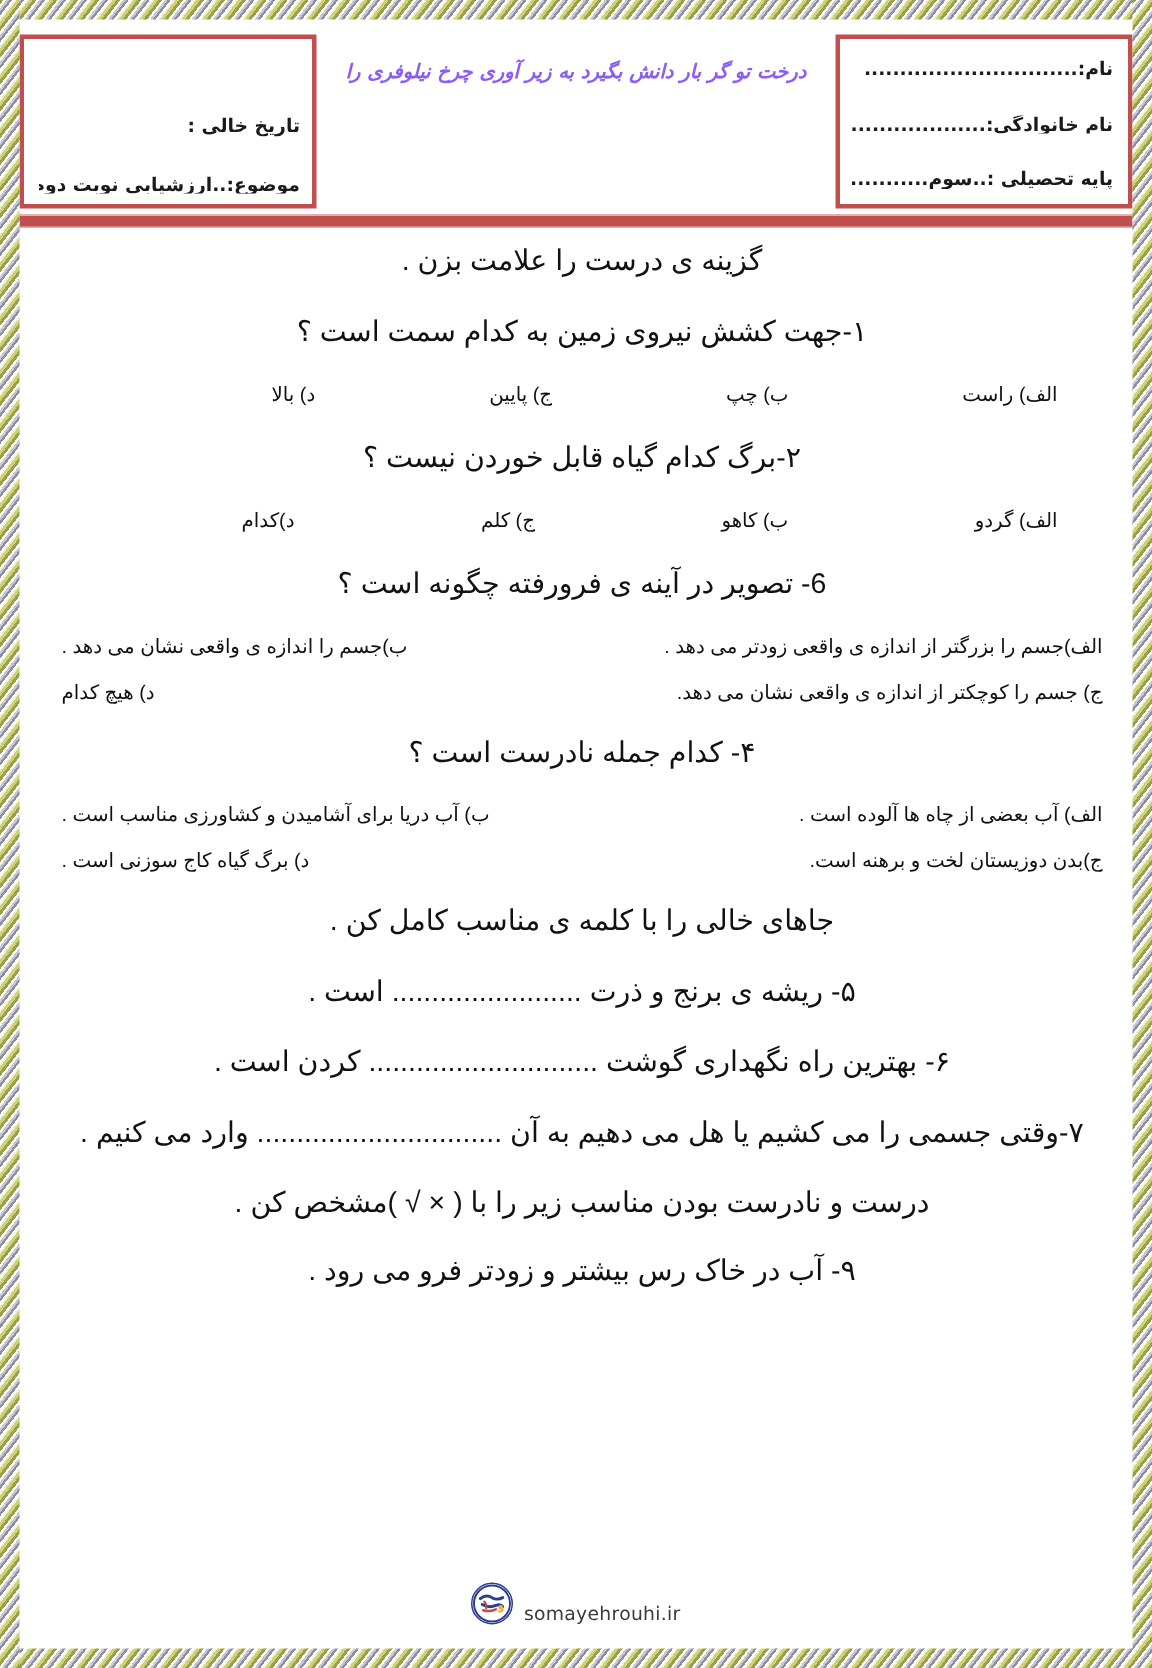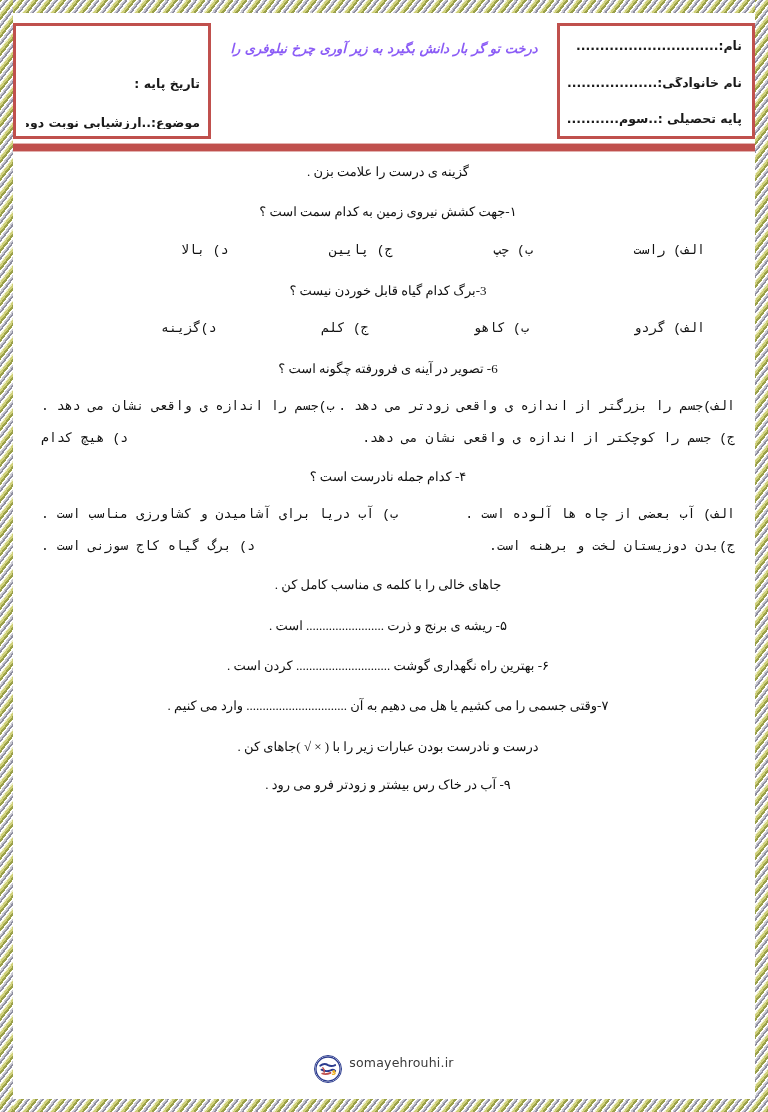--- a/index.html
+++ b/index.html
@@ -123,22 +123,22 @@
     position: absolute;
     top: 152px;
     left: 0;
     right: 0;
     bottom: 60px;
     direction: rtl;
     padding: 0 10px 0 18px;
     box-sizing: border-box;
   }
   .qline {
-    font-family: Liberation Serif, serif;
-    font-size: 13px;
+    font-family: Liberation Sans, sans-serif;
+    font-size: 19px;
     color: #111;
     direction: rtl;
     line-height: 1.1;
     white-space: nowrap;
   }
   .instruction {
     text-align: center;
     margin-bottom: 26px;
   }
   .instruction.tf { margin-top: 4px; margin-bottom: 24px; }
@@ -156,39 +156,39 @@
   }
   .options.q1 { padding: 0 40px 0 150px; }
   .options.q2 { padding: 0 40px 0 130px; }
   .options.long {
     justify-content: space-between;
     padding: 0 10px 0 10px;
     margin-bottom: 16px;
   }
   .options.long.second { margin-bottom: 24px; }
   .opt {
-    font-family: Liberation Mono, monospace;
+    font-family: Liberation Sans, sans-serif;
     font-size: 13.2px;
     color: #111;
     white-space: nowrap;
   }
   .fill {
     text-align: center;
     margin-bottom: 26px;
   }
 
   
   .footer {
     position: absolute;
     bottom: 16px;
     left: 0;
     right: 0;
     display: flex;
     flex-direction: row;
-    align-items: flex-start;
+    align-items: flex-end;
     justify-content: center;
     gap: 7px;
     direction: ltr;
   }
   .logo-circle {
     width: 26px;
     height: 26px;
     border-radius: 50%;
     border: 1.5px solid #2c3c8f;
     background: #fdfdfd;
@@ -225,45 +225,45 @@
         <span>نام خانوادگی:</span><span class="dots">..........................</span>
       </div>
       <div class="field-line">
         <span>پایه تحصیلی :..سوم..</span><span class="dots">........................</span>
       </div>
     </div>
 
     <div class="slogan">درخت تو گر بار دانش بگیرد     به زیر آوری چرخ نیلوفری را</div>
 
     <div class="header-box header-box-left">
-      <div class="field-line field-left first">تاریخ پایه :</div>
+      <div class="field-line field-left first">تاریخ خالی :</div>
       <div class="field-line field-left">موضوع:..ارزشیابی نوبت دوم علوم</div>
     </div>
 
     <div class="red-rule"></div>
   </div>
 
   <div class="body-zone">
 
     <div class="qline instruction">گزینه ی درست را علامت بزن .</div>
 
     <div class="qline question">۱-جهت کشش نیروی زمین به کدام سمت است ؟</div>
     <div class="options q1">
       <span class="opt">الف) راست</span>
       <span class="opt">ب) چپ</span>
       <span class="opt">ج) پایین</span>
       <span class="opt">د) بالا</span>
     </div>
 
-    <div class="qline question">3-برگ کدام گیاه قابل خوردن نیست ؟</div>
+    <div class="qline question">۲-برگ کدام گیاه قابل خوردن نیست ؟</div>
     <div class="options q2">
       <span class="opt">الف) گردو</span>
       <span class="opt">ب) کاهو</span>
       <span class="opt">ج) کلم</span>
-      <span class="opt">د)گزینه</span>
+      <span class="opt">د)کدام</span>
     </div>
 
     <div class="qline question">6- تصویر در آینه ی فرورفته چگونه است ؟</div>
     <div class="options long">
       <span class="opt">الف)جسم را بزرگتر از اندازه ی واقعی زودتر می دهد .</span>
       <span class="opt">ب)جسم را اندازه ی  واقعی نشان می دهد .</span>
     </div>
     <div class="options long second">
       <span class="opt">ج) جسم را کوچکتر از اندازه ی واقعی نشان می دهد.</span>
       <span class="opt">د) هیچ کدام</span>
@@ -278,21 +278,21 @@
       <span class="opt">ج)بدن دوزیستان لخت و برهنه است.</span>
       <span class="opt">د) برگ گیاه کاج سوزنی است .</span>
     </div>
 
     <div class="qline instruction">جاهای خالی را با کلمه ی مناسب کامل کن .</div>
 
     <div class="qline fill">۵- ریشه ی برنج و ذرت ........................ است .</div>
     <div class="qline fill">۶- بهترین راه نگهداری گوشت ............................. کردن است .</div>
     <div class="qline fill">۷-وقتی جسمی را می کشیم یا هل می دهیم به آن ............................... وارد می کنیم .</div>
 
-    <div class="qline instruction tf">درست و نادرست بودن عبارات زیر را با (  ×  √ )جاهای کن .</div>
+    <div class="qline instruction tf">درست و نادرست بودن مناسب زیر را با (  ×  √ )مشخص کن .</div>
 
     <div class="qline fill">۹- آب در خاک رس بیشتر و زودتر فرو می رود .</div>
   </div>
 
   <div class="footer">
     <div class="logo-circle">
       <svg viewBox="0 0 40 40" width="26" height="26" aria-hidden="true">
         <circle cx="20" cy="20" r="18.5" fill="#ffffff" stroke="#2c3c8f" stroke-width="2"></circle>
         <path d="M8 15 q6 -5 12 -1 q5 3 11 0" stroke="#2c3c8f" stroke-width="3" fill="none" stroke-linecap="round"></path>
         <path d="M10 21 q7 4 14 1 q4 -2 7 1" stroke="#2c3c8f" stroke-width="3" fill="none" stroke-linecap="round"></path>

